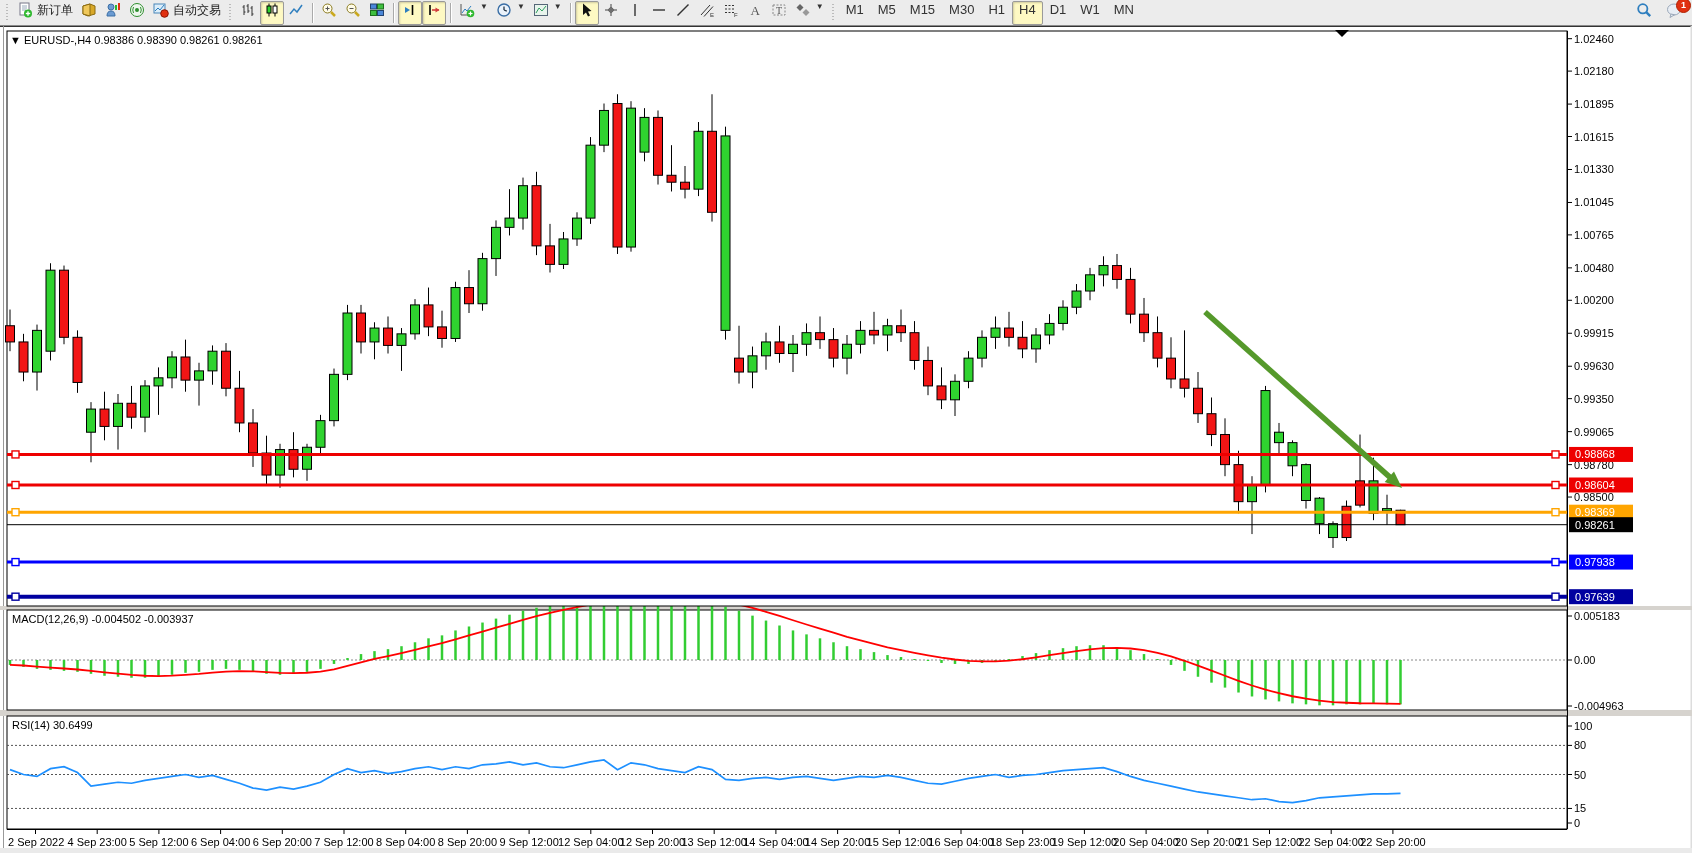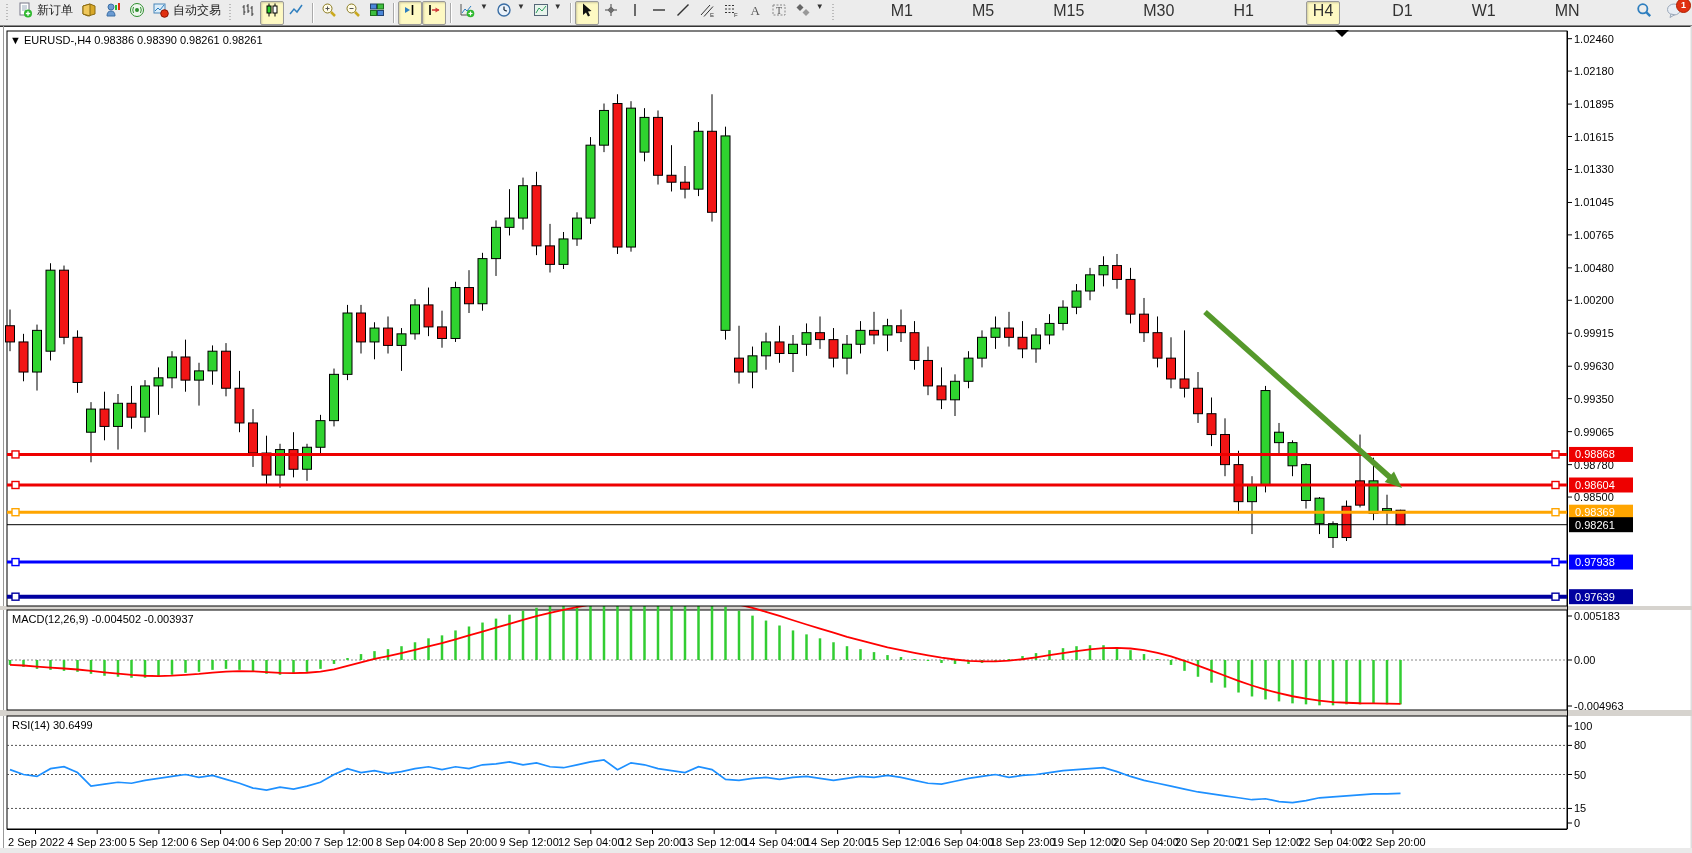--- a/index.html
+++ b/index.html
@@ -4,21 +4,21 @@
 <style>
   html,body{margin:0;padding:0;background:#fff;}
   body{width:1692px;height:853px;overflow:hidden;font-family:"Liberation Sans",sans-serif;}
   #toolbar{height:25px;background:#ececec;border-bottom:1px solid #8a8a8a;display:flex;align-items:center;padding:0 2px;position:relative;}
   .tb-handle{width:5px;height:18px;margin:0 3px;background-image:repeating-linear-gradient(#bbb 0 1px,transparent 1px 3px);background-size:2px 100%;background-repeat:repeat-y;background-position:1px 0;}
   .tb-sep{width:1px;height:20px;background:#aaa;margin:0 4px;box-shadow:1px 0 0 #fff;}
   .tb-btn{display:inline-flex;align-items:flex-start;gap:4px;height:22px;padding:0 3px;border:1px solid transparent;border-radius:2px;cursor:default;font-size:12px;color:#222;}
   .tb-btn.pressed{background:#fef9c3;border:1px solid #9a9a9a;box-shadow:inset 1px 1px 2px rgba(0,0,0,.18);}
   .tb-btn .ico{width:16px;height:16px;display:inline-block;}
   .tb-btn .dd{font-size:8px;color:#333;margin-left:1px;}
-  .tb-btn.tf{padding:0 6px;font-size:16px;color:#333;margin-left:45px;}
+  .tb-btn.tf{padding:0 6px;font-size:13px;color:#333;}
   #tb-right{position:absolute;right:6px;top:0;height:25px;display:flex;align-items:center;gap:6px;}
   .badge{position:absolute;top:-4px;right:-6px;background:#e03010;color:#fff;border-radius:50%;width:13px;height:13px;font-size:9px;font-weight:bold;display:flex;align-items:center;justify-content:center;border:1px solid #b02000;}
   #chart-area{position:relative;width:1692px;height:827px;}
   #chart text{font-family:"Liberation Sans",sans-serif;font-size:11px;}
 </style>
 </head>
 <body>
 
 <div id="toolbar">
     <div class="tb-handle"></div>

